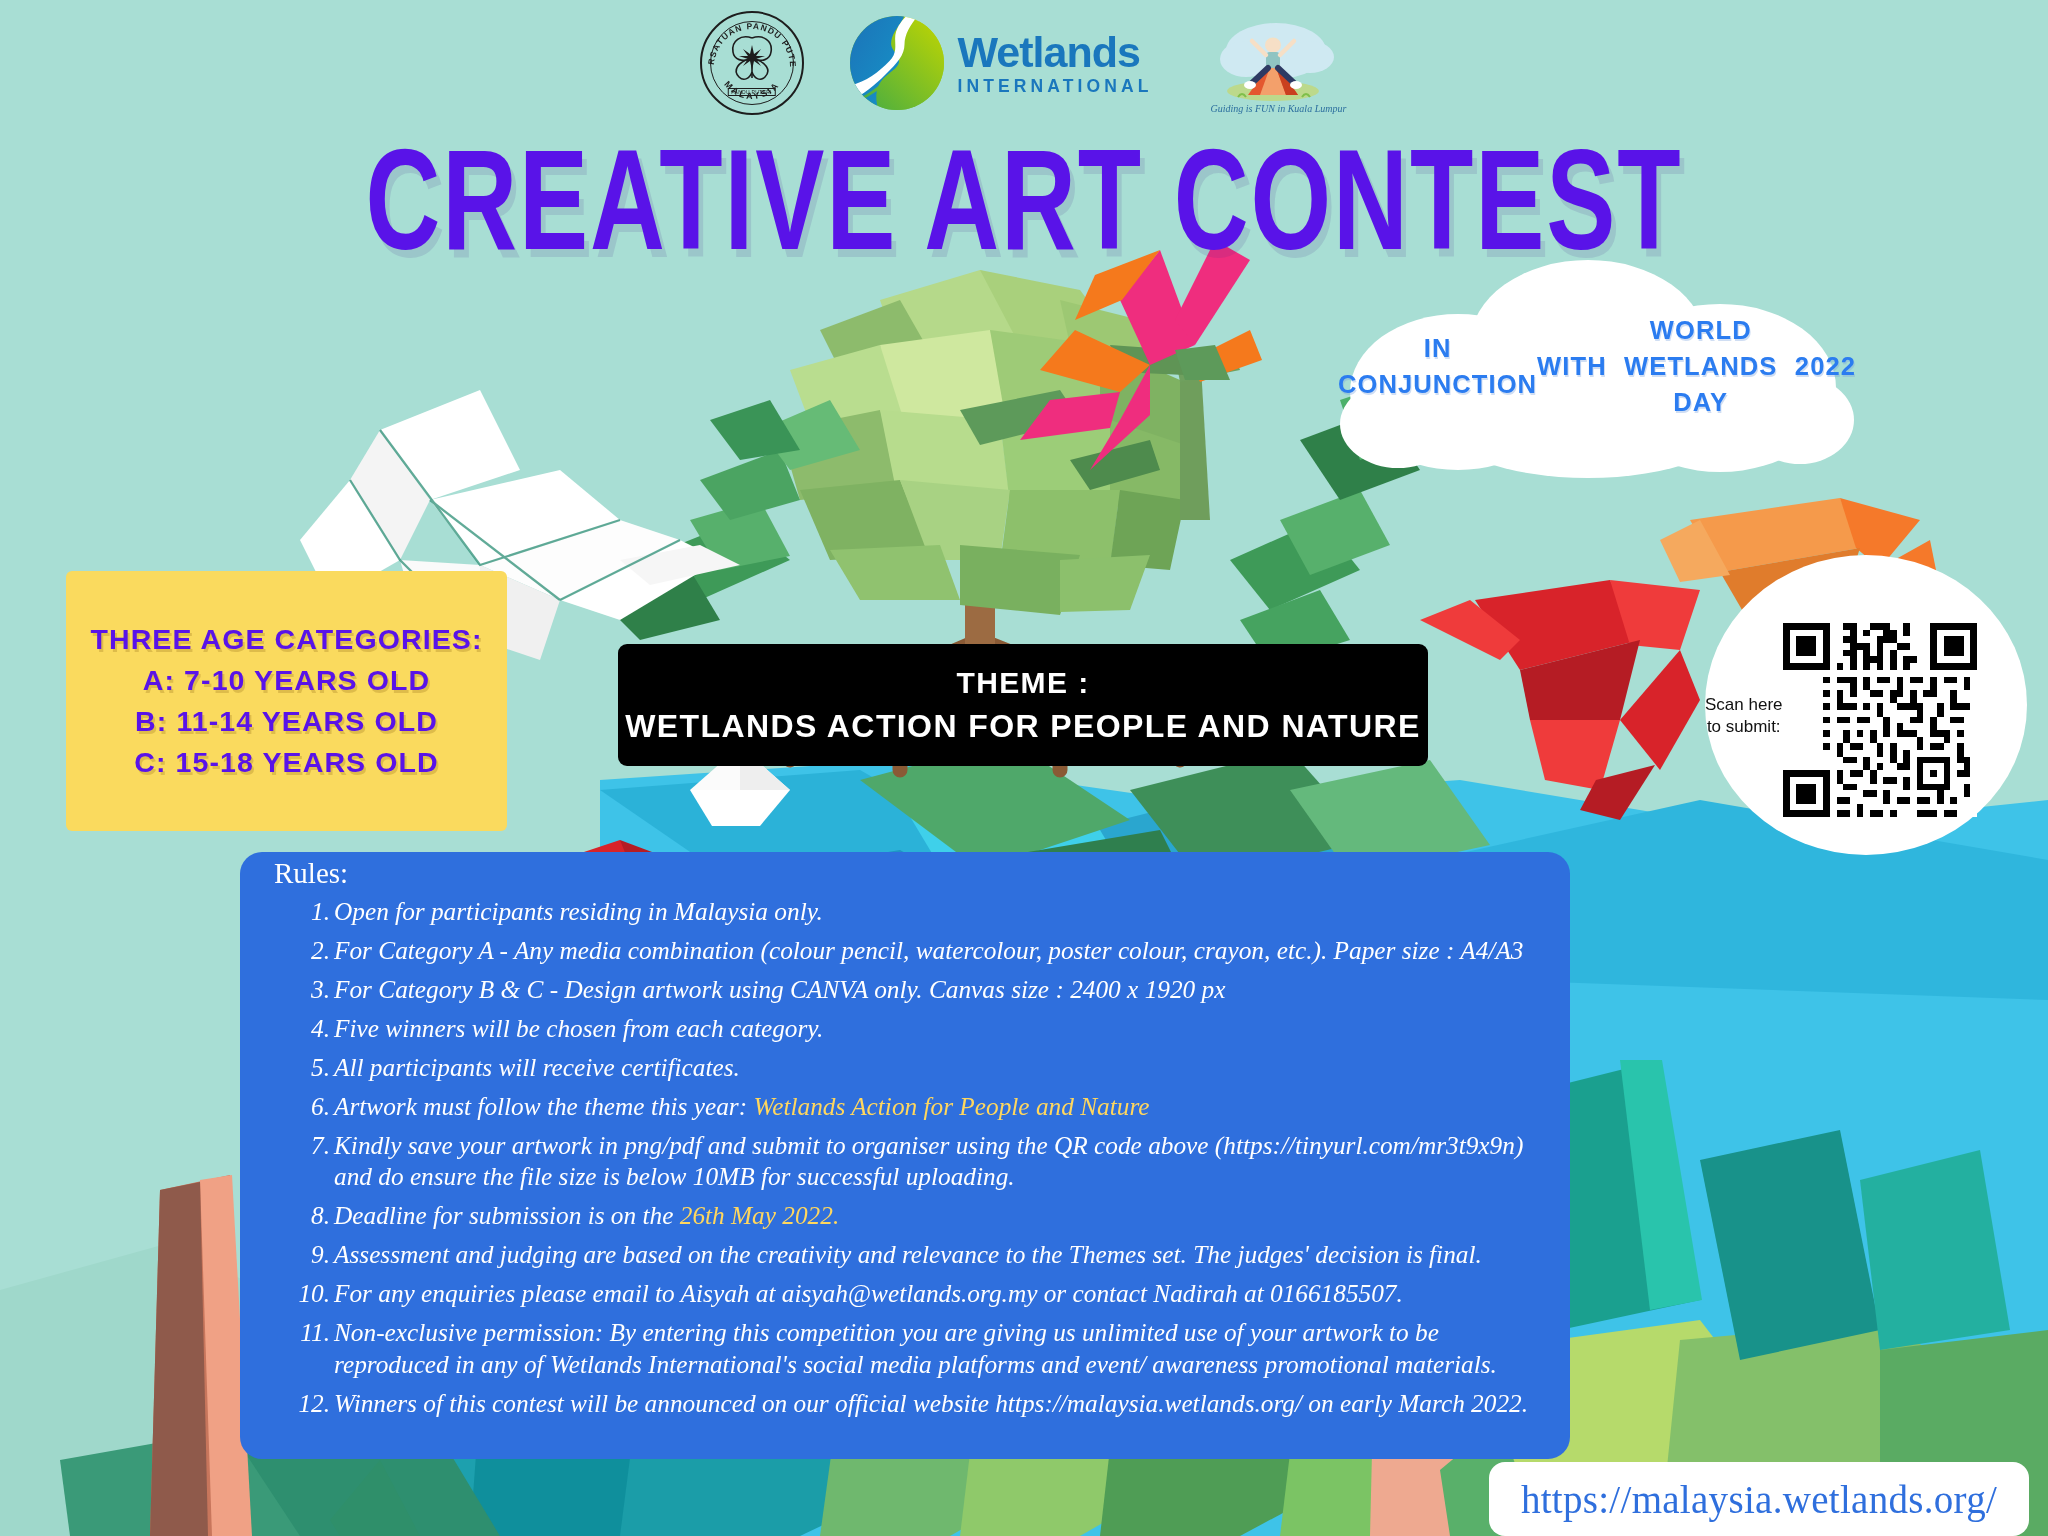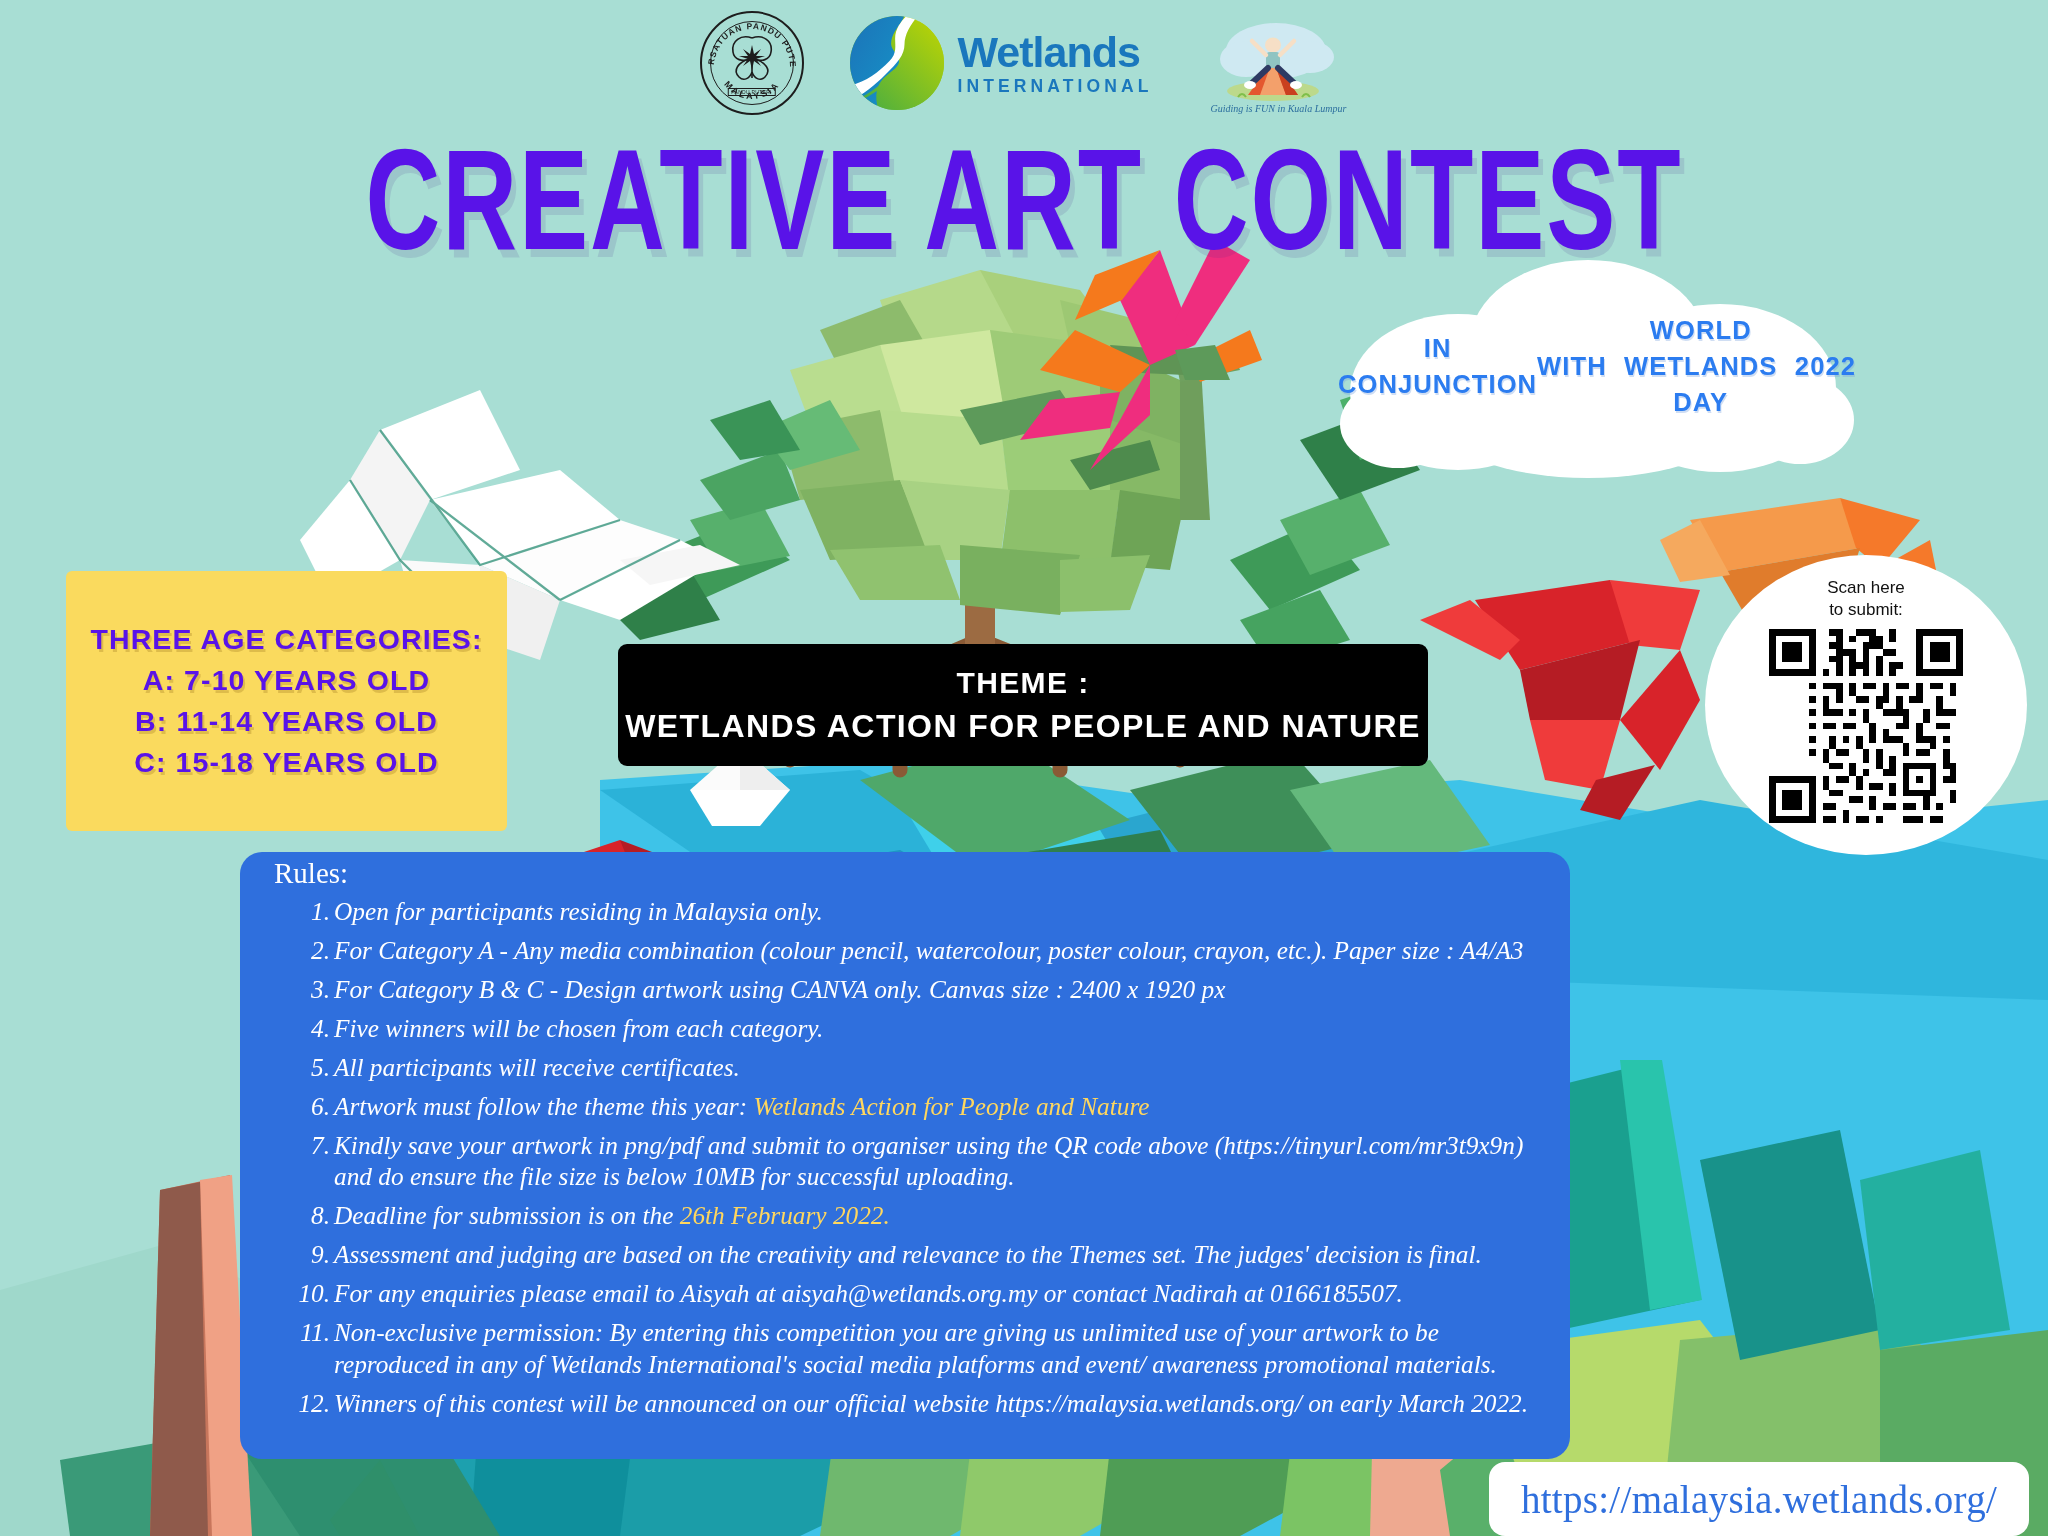--- a/index.html
+++ b/index.html
@@ -57,21 +57,21 @@
 
   
   .theme{position:absolute;left:618px;top:628px;width:810px;height:122px;background:#000;
          border-radius:9px;display:flex;flex-direction:column;justify-content:center;
          align-items:center;color:#fff;font-weight:bold;letter-spacing:1.4px;margin-top:16px;}
   .theme .t1{font-size:30px;margin-bottom:8px;}
   .theme .t2{font-size:32px;}
 
   
   .qrwrap{position:absolute;left:1705px;top:555px;width:322px;height:300px;background:#fff;
-          border-radius:50%;display:flex;flex-direction:column;align-items:center;
+          border-radius:50%;display:flex;flex-direction:row;align-items:center;
           justify-content:flex-start;padding-top:22px;box-sizing:border-box;}
   .qrcap{font-size:17px;color:#111;text-align:center;line-height:1.3;
          font-family:"Liberation Sans",sans-serif;}
   .qrimg{margin-top:8px;width:194px;height:194px;}
 
   
   .rules{position:absolute;left:240px;top:852px;width:1330px;height:607px;
          background:#2f6fdd;border-radius:22px;
          font-family:"Liberation Serif",serif;color:#fff;
          padding:3px 26px 10px 18px;box-sizing:border-box;}
@@ -529,21 +529,21 @@
   <div class="rules">
     <div class="rules-head">Rules:</div>
     <ol class="rlist" id="rules-list">
         <li><span>Open for participants residing in Malaysia only.</span></li>
         <li><span>For Category A - Any media combination (colour pencil, watercolour, poster colour, crayon, etc.). Paper size : A4/A3</span></li>
         <li><span>For Category B &amp; C - Design artwork using CANVA only. Canvas size : 2400 x 1920 px</span></li>
         <li><span>Five winners will be chosen from each category.</span></li>
         <li><span>All participants will receive certificates.</span></li>
         <li><span>Artwork must follow the theme this year: </span><span class="hl">Wetlands Action for People and Nature</span></li>
         <li><span>Kindly save your artwork in png/pdf and submit to organiser using the QR code above (https://tinyurl.com/mr3t9x9n) and do ensure the file size is below 10MB for successful uploading.</span></li>
-        <li><span>Deadline for submission is on the </span><span class="hl">26th February 2022.</span></li>
+        <li><span>Deadline for submission is on the </span><span class="hl">26th May 2022.</span></li>
         <li><span>Assessment and judging are based on the creativity and relevance to the Themes set. The judges' decision is final.</span></li>
         <li><span>For any enquiries please email to Aisyah at aisyah@wetlands.org.my or contact Nadirah at 0166185507.</span></li>
         <li><span>Non-exclusive permission: By entering this competition you are giving us unlimited use of your artwork to be reproduced in any of Wetlands International's social media platforms and event/ awareness promotional materials.</span></li>
         <li><span>Winners of this contest will be announced on our official website https://malaysia.wetlands.org/ on early March 2022.</span></li>
       </ol>
   </div>
 
   <div class="urlpill">
     <span>https://malaysia.wetlands.org/</span>
   </div>

